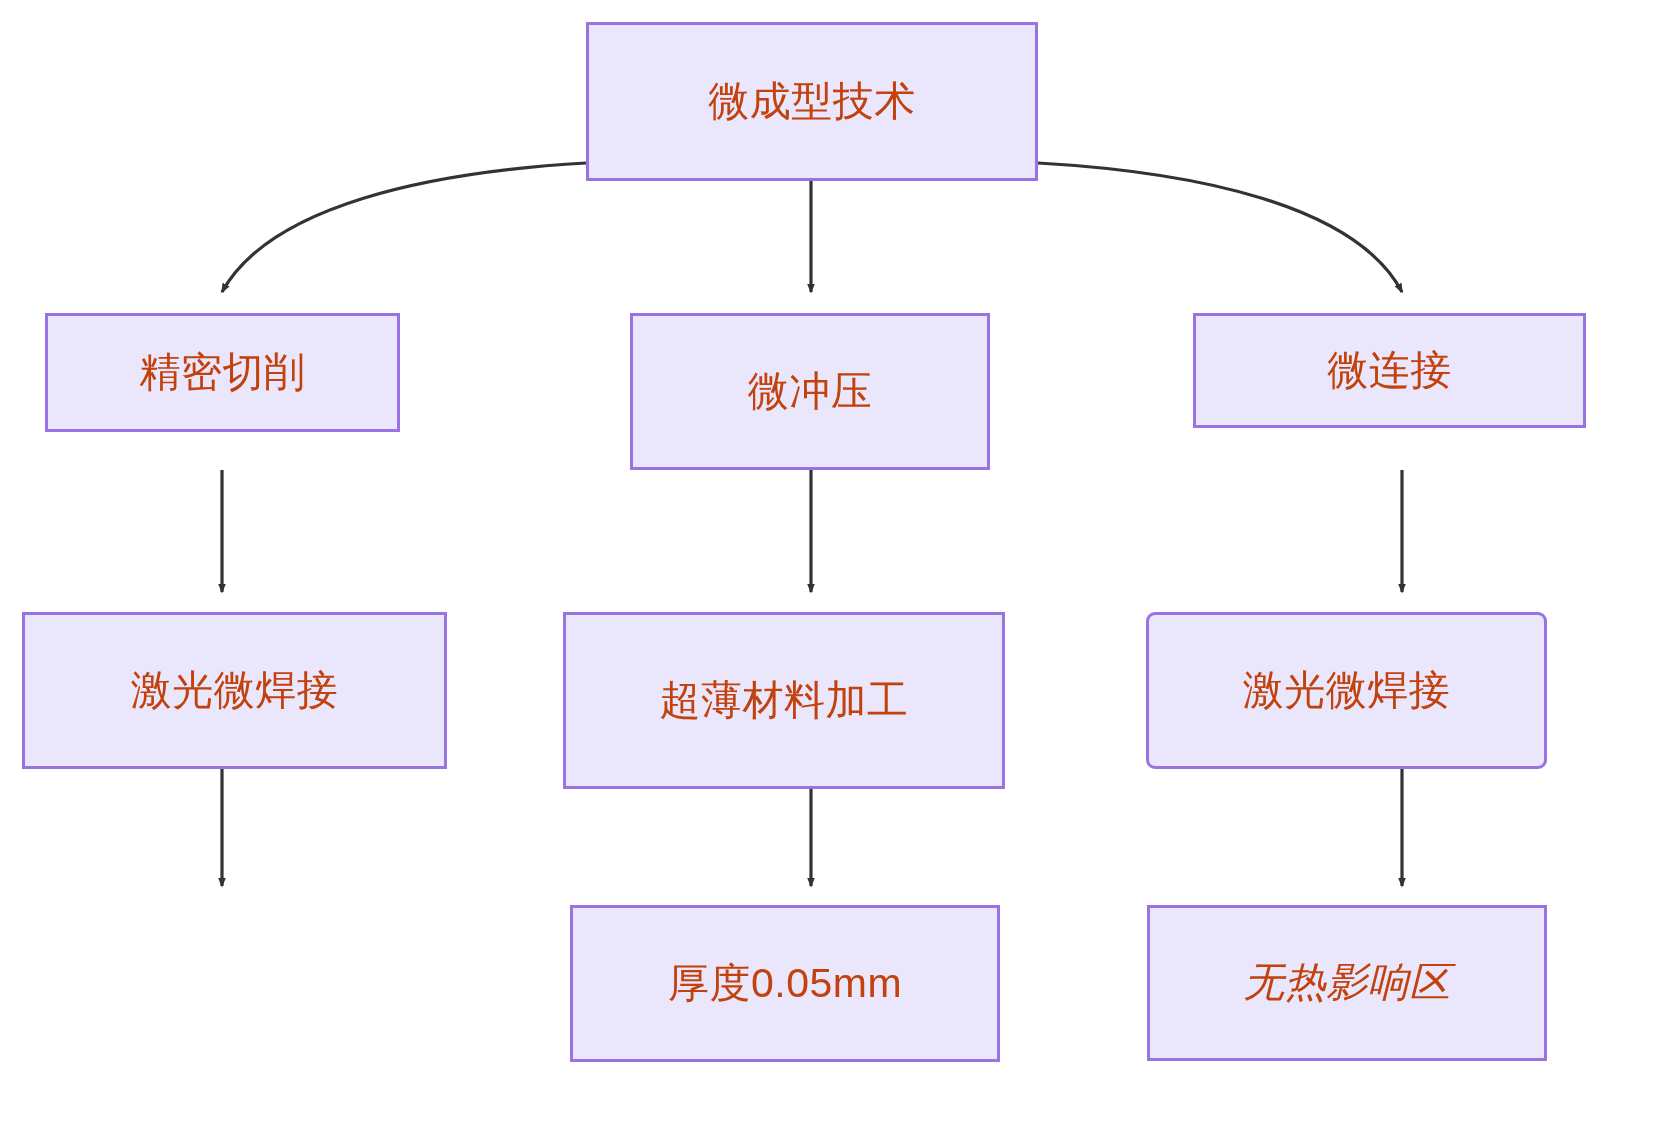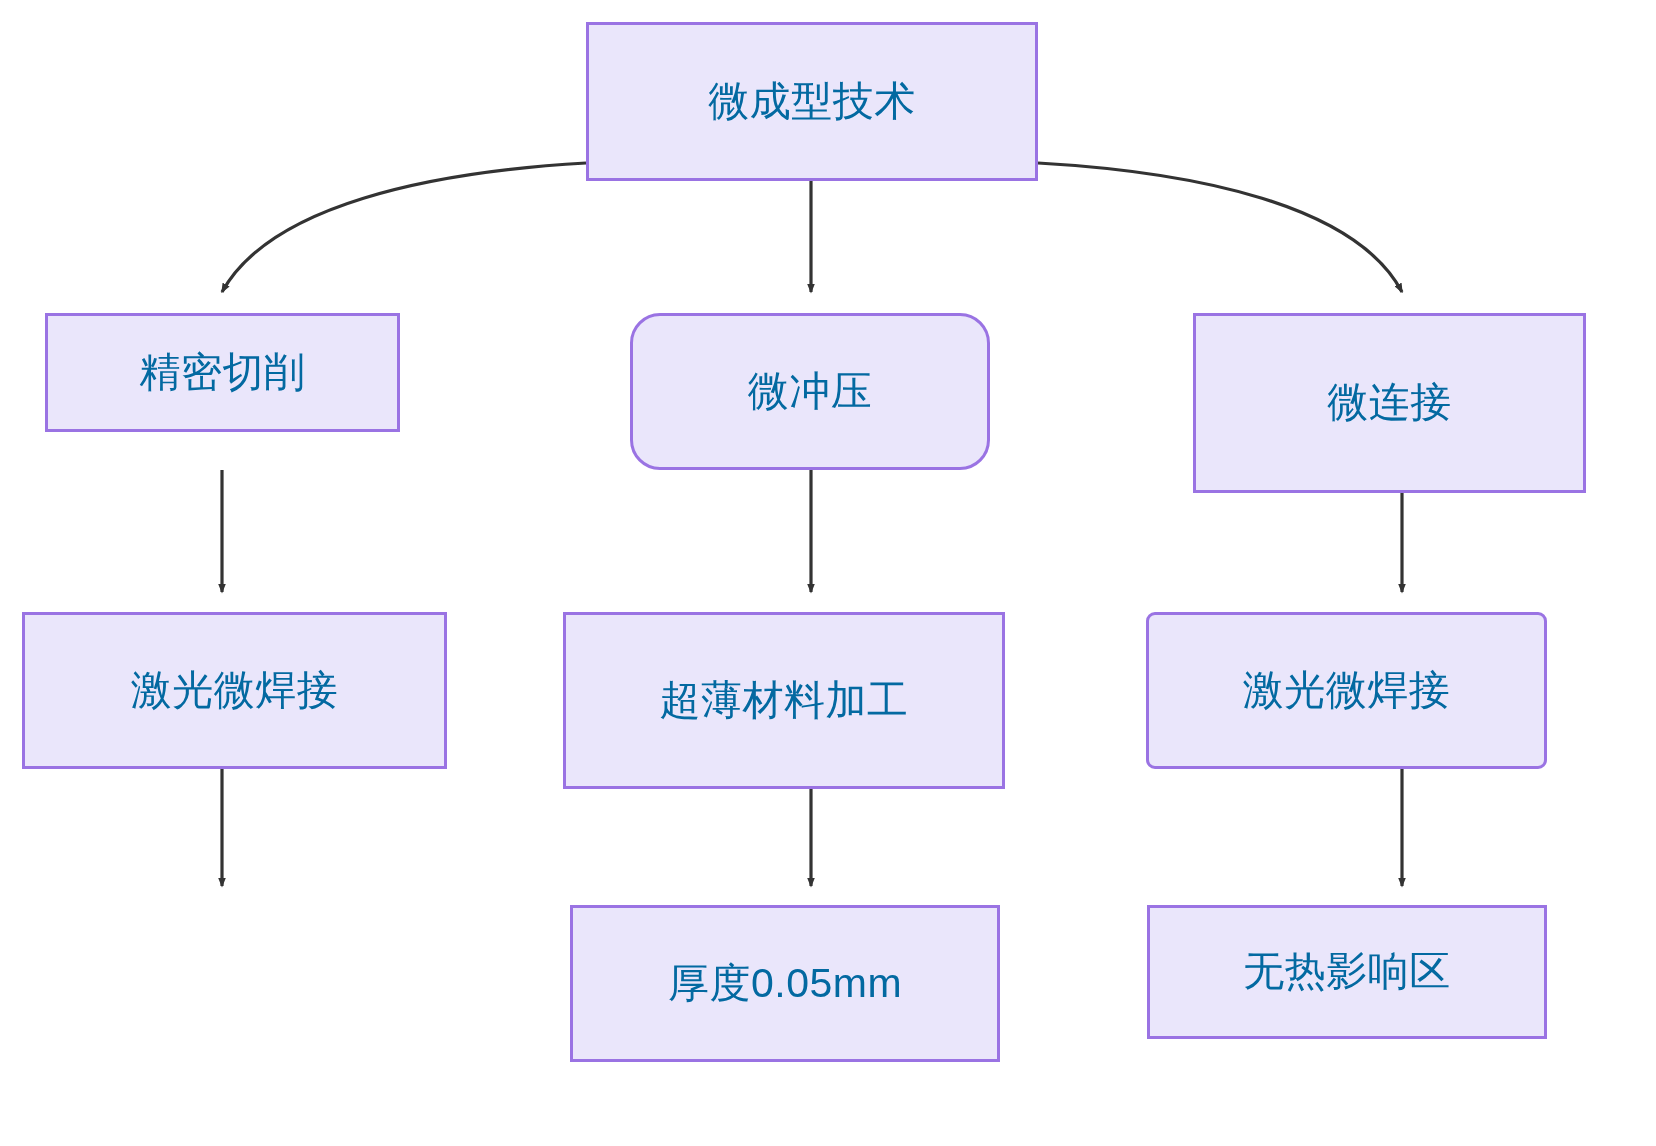--- a/index.html
+++ b/index.html
@@ -27,21 +27,21 @@
     pointer-events: none;
   }
   .node {
     position: absolute;
     box-sizing: border-box;
     background: #eae6fb;
     border: 3px solid #9a73e3;
     display: flex;
     align-items: center;
     justify-content: center;
-    color: #0369a1;
+    color: #c2410c;
     font-size: 41px;
     line-height: 1.1;
     letter-spacing: 0.5px;
     white-space: nowrap;
     font-weight: 400;
   }
   .node-label {
     display: block;
   }
 </style>
@@ -77,42 +77,42 @@
   </svg>
 
   <div class="node" style="left:586px; top:22px; width:452px; height:159px;">
     <span class="node-label">微成型技术</span>
   </div>
 
   <div class="node" style="left:45px; top:313px; width:355px; height:119px;">
     <span class="node-label">精密切削</span>
   </div>
 
-  <div class="node" style="left:630px; top:313px; width:360px; height:157px;border-radius:30px;">
+  <div class="node" style="left:630px; top:313px; width:360px; height:157px;">
     <span class="node-label">微冲压</span>
   </div>
 
-  <div class="node" style="left:1193px; top:313px; width:393px; height:180px;text-align:center;">
+  <div class="node" style="left:1193px; top:313px; width:393px; height:115px;text-align:center;">
     <span class="node-label">微连接</span>
   </div>
 
   <div class="node" style="left:22px; top:612px; width:425px; height:157px;">
     <span class="node-label">激光微焊接</span>
   </div>
 
   <div class="node" style="left:563px; top:612px; width:442px; height:177px;">
     <span class="node-label">超薄材料加工</span>
   </div>
 
   <div class="node" style="left:1146px; top:612px; width:401px; height:157px;border-radius:9px;">
     <span class="node-label">激光微焊接</span>
   </div>
 
 
   <div class="node" style="left:570px; top:905px; width:430px; height:157px;">
     <span class="node-label">厚度0.05mm</span>
   </div>
 
-  <div class="node" style="left:1147px; top:905px; width:400px; height:134px;">
+  <div class="node" style="left:1147px; top:905px; width:400px; height:156px;font-style:italic;">
     <span class="node-label">无热影响区</span>
   </div>
 
 </div>
 
 </body></html>

